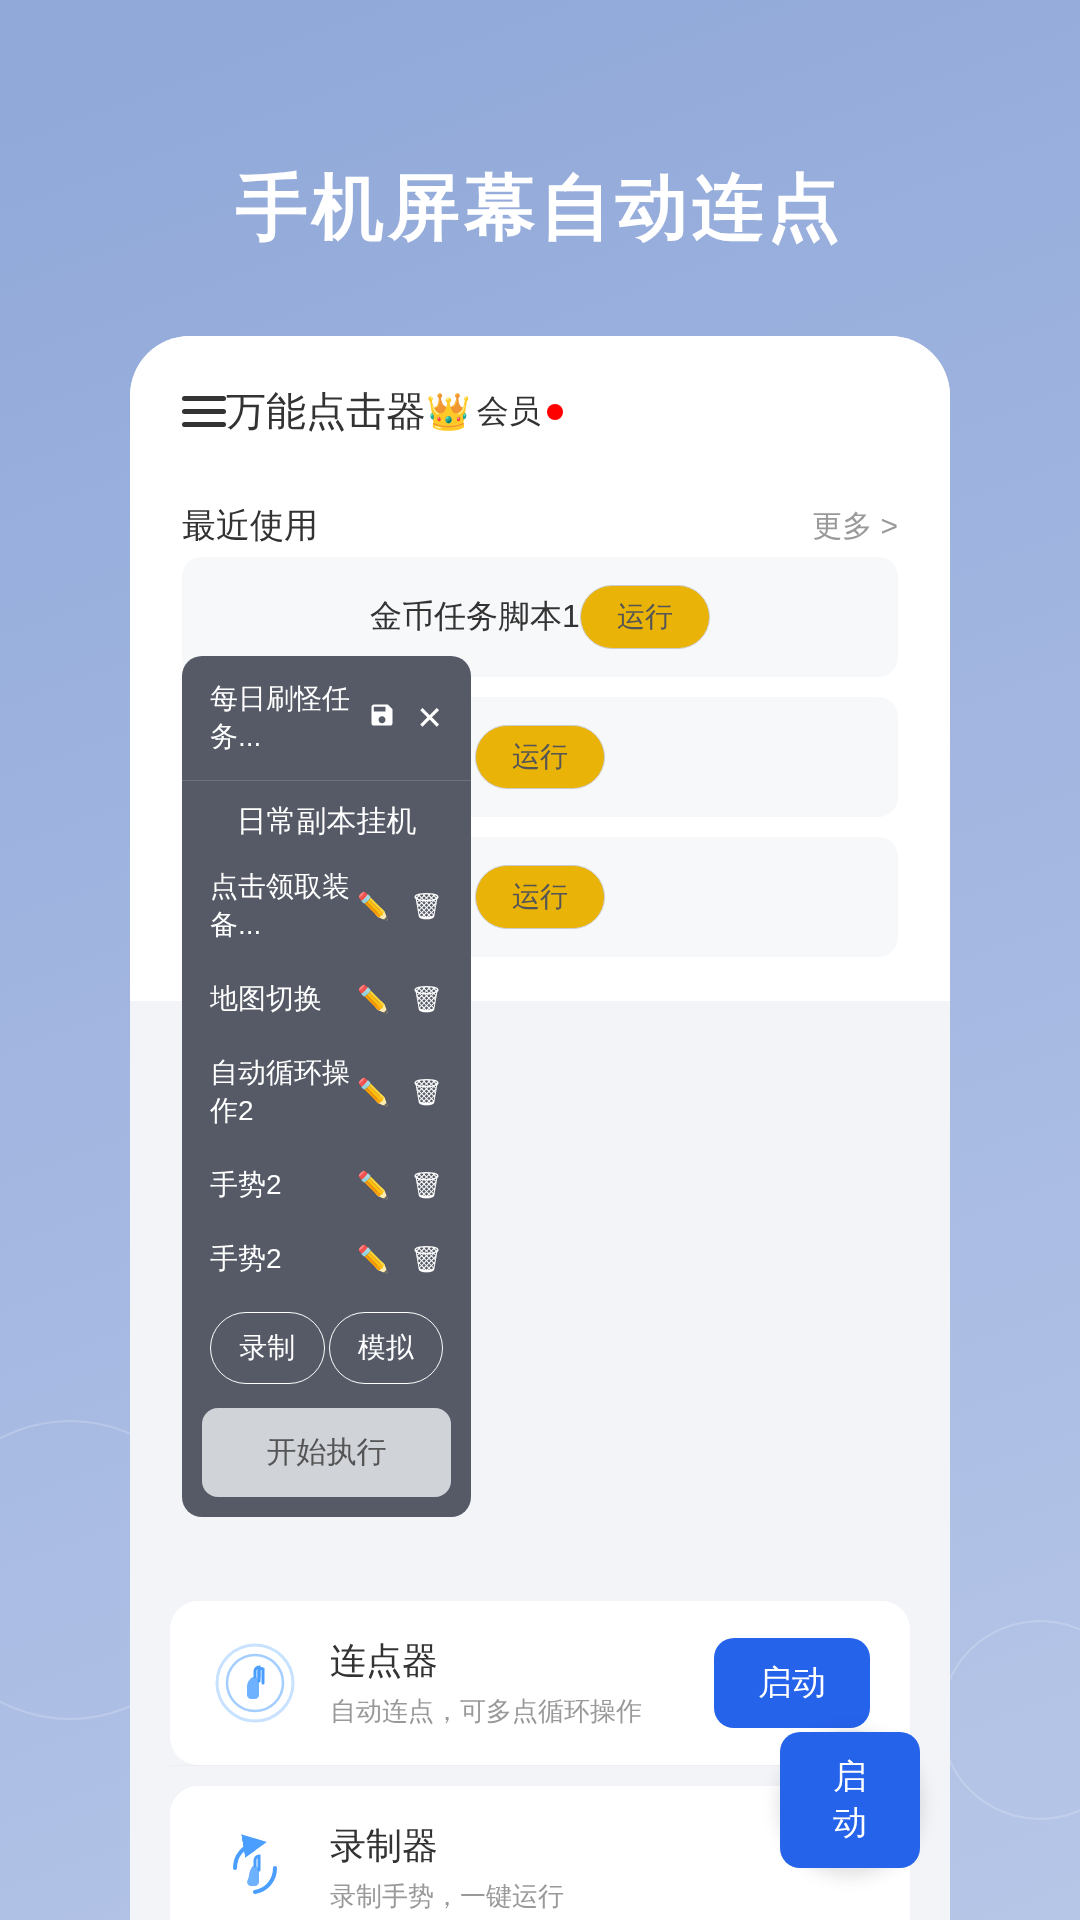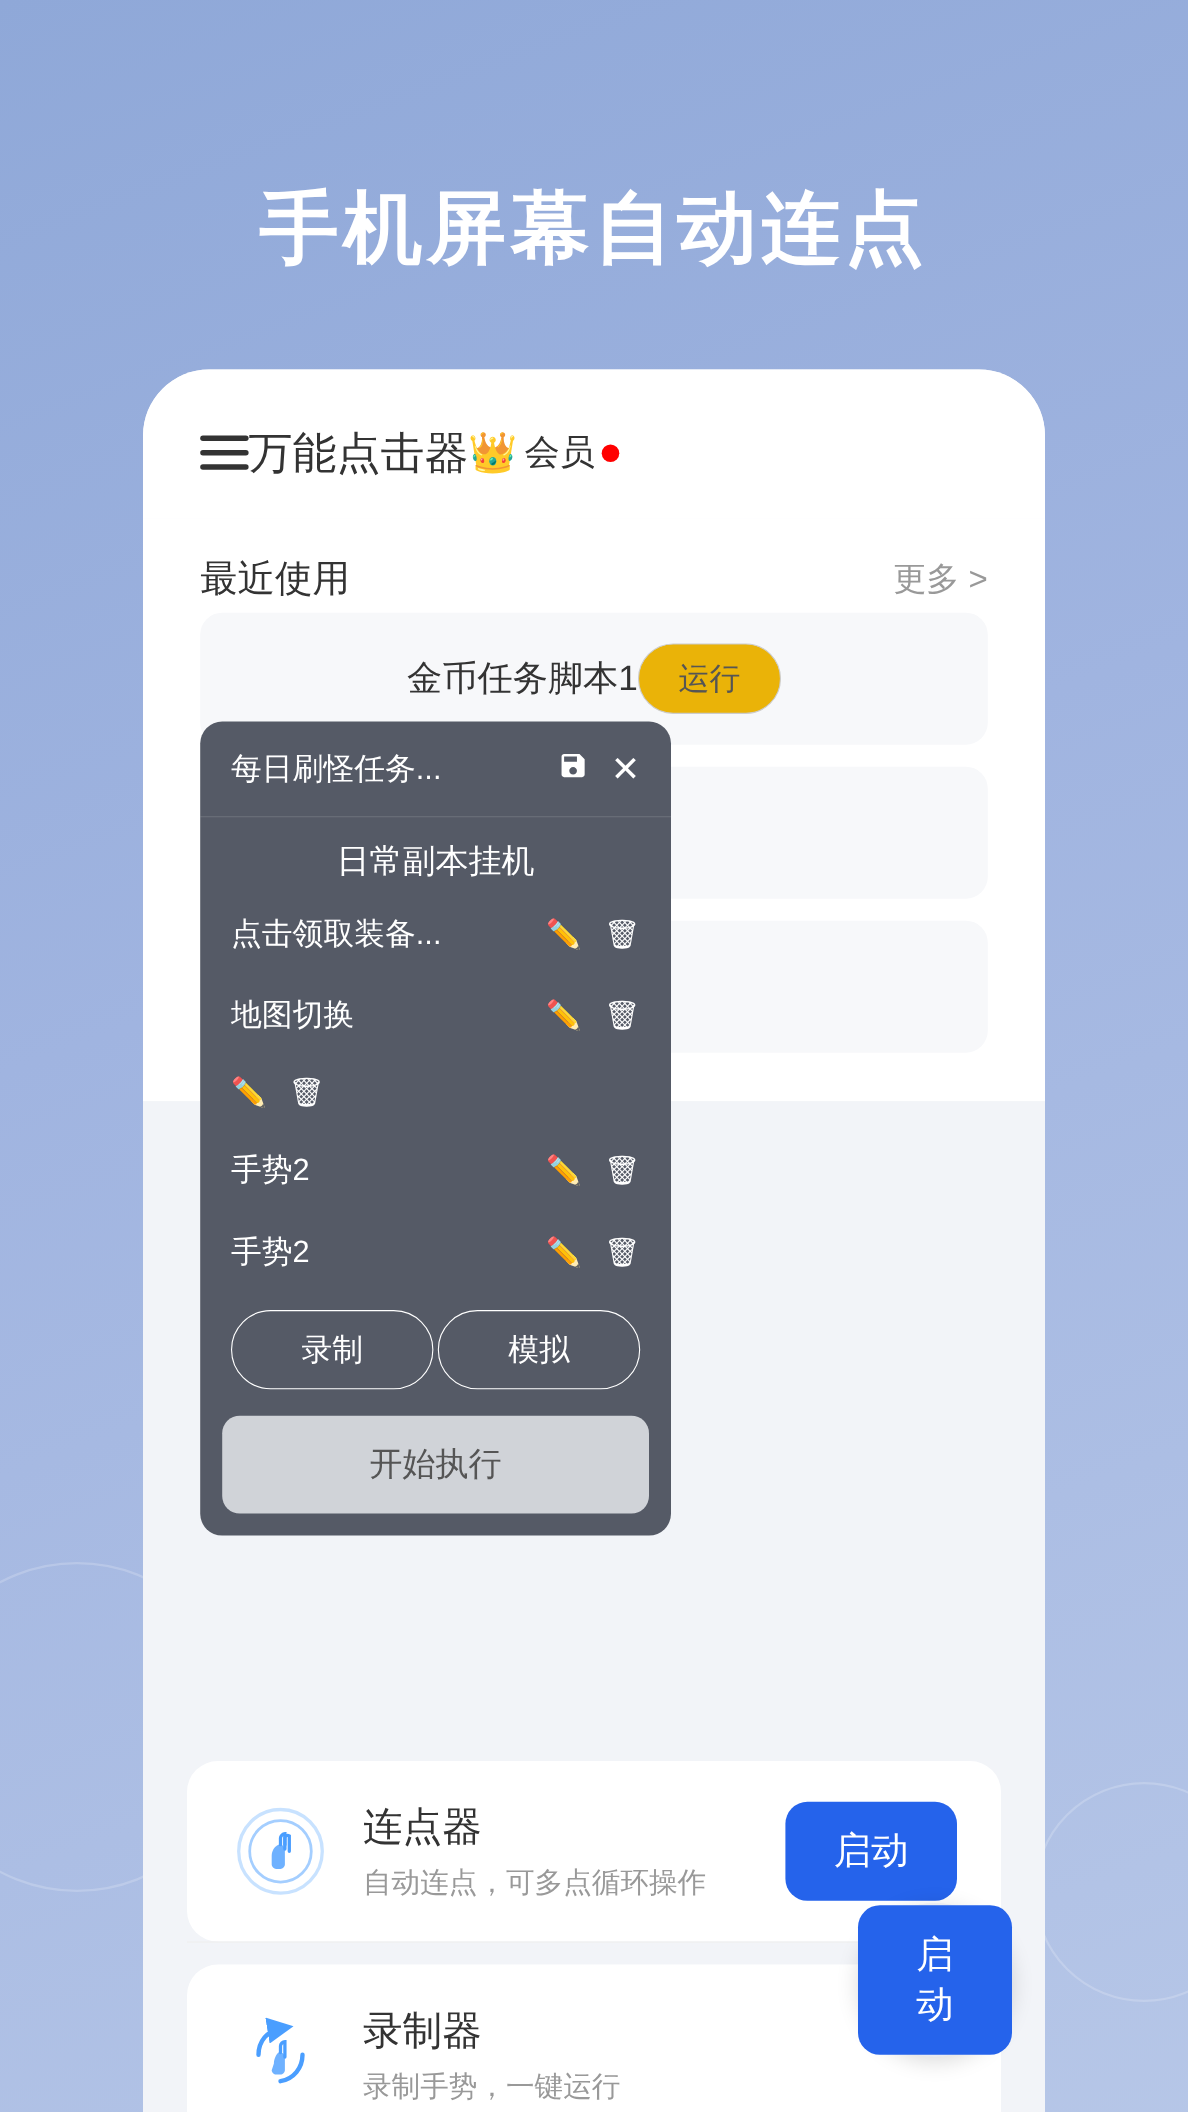--- a/index.html
+++ b/index.html
@@ -137,21 +137,21 @@
       color: #555;
       background: #eab308;
       cursor: pointer;
     }
 
     
     .dropdown-popup {
       position: absolute;
       top: 320px;
       left: 52px;
-      width: 428px;
+      width: 289px;
       background: #555a66;
       border-radius: 20px;
       padding: 0;
       z-index: 100;
       overflow: hidden;
     }
 
     .popup-header {
       display: flex;
       align-items: center;
@@ -184,21 +184,21 @@
       font-size: 30px;
       color: white;
       font-weight: 500;
       padding: 20px 28px 8px;
       text-align: center;
     }
 
     .popup-row {
       display: flex;
       align-items: center;
-      justify-content: space-between;
+      justify-content: center;
       padding: 18px 28px;
     }
 
     .popup-row-text {
       font-size: 28px;
       color: white;
       flex: 1;
     }
 
     .popup-row-actions {
@@ -422,20 +422,21 @@
     <div class="popup-row">
       <span class="popup-row-text">地图切换</span>
       <div class="popup-row-actions">
         <span class="popup-edit-icon">✏️</span>
         <span class="popup-delete-icon">🗑</span>
       </div>
     </div>
 
     
     <div class="popup-row">
+      <span class="popup-row-text">自动循环操作2</span>
       <div class="popup-row-actions">
         <span class="popup-edit-icon">✏️</span>
         <span class="popup-delete-icon">🗑</span>
       </div>
     </div>
 
     
     <div class="popup-row">
       <span class="popup-row-text">手势2</span>
       <div class="popup-row-actions">

